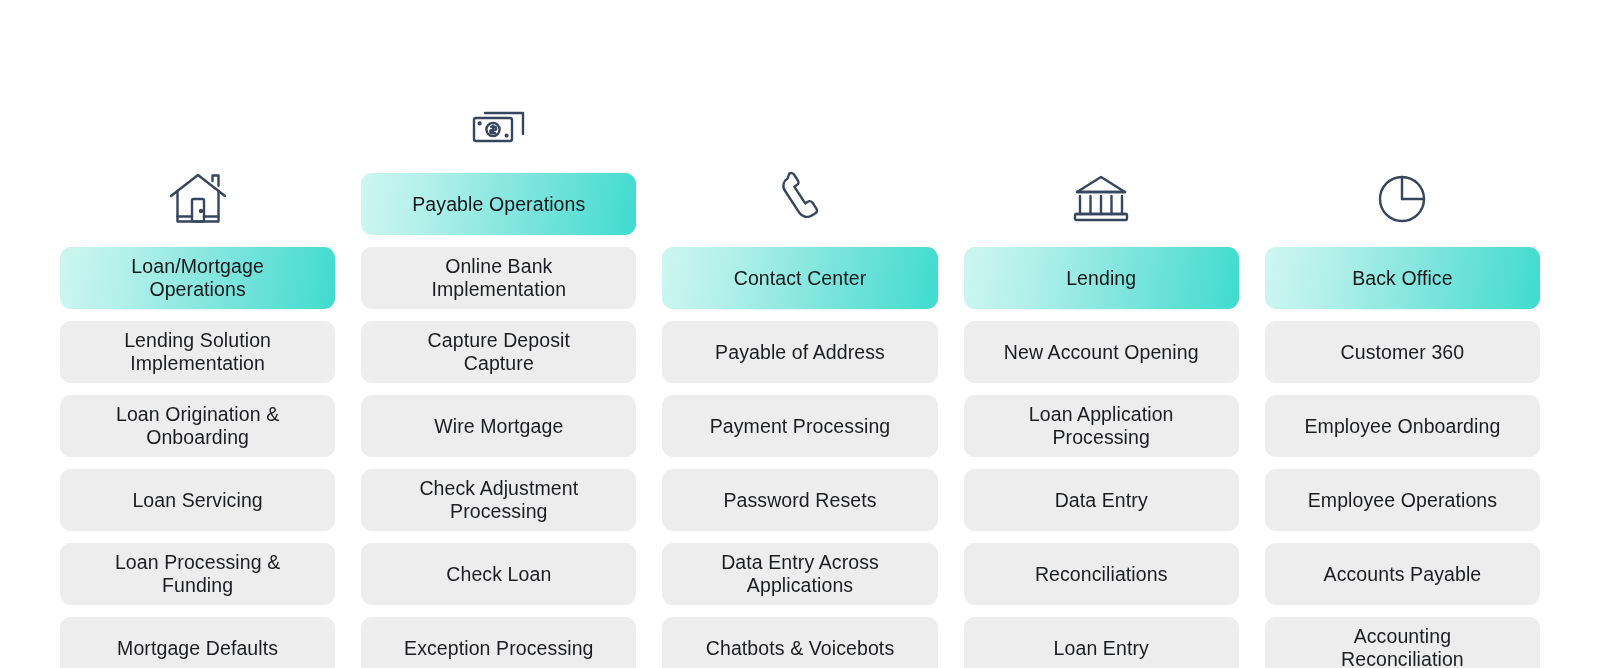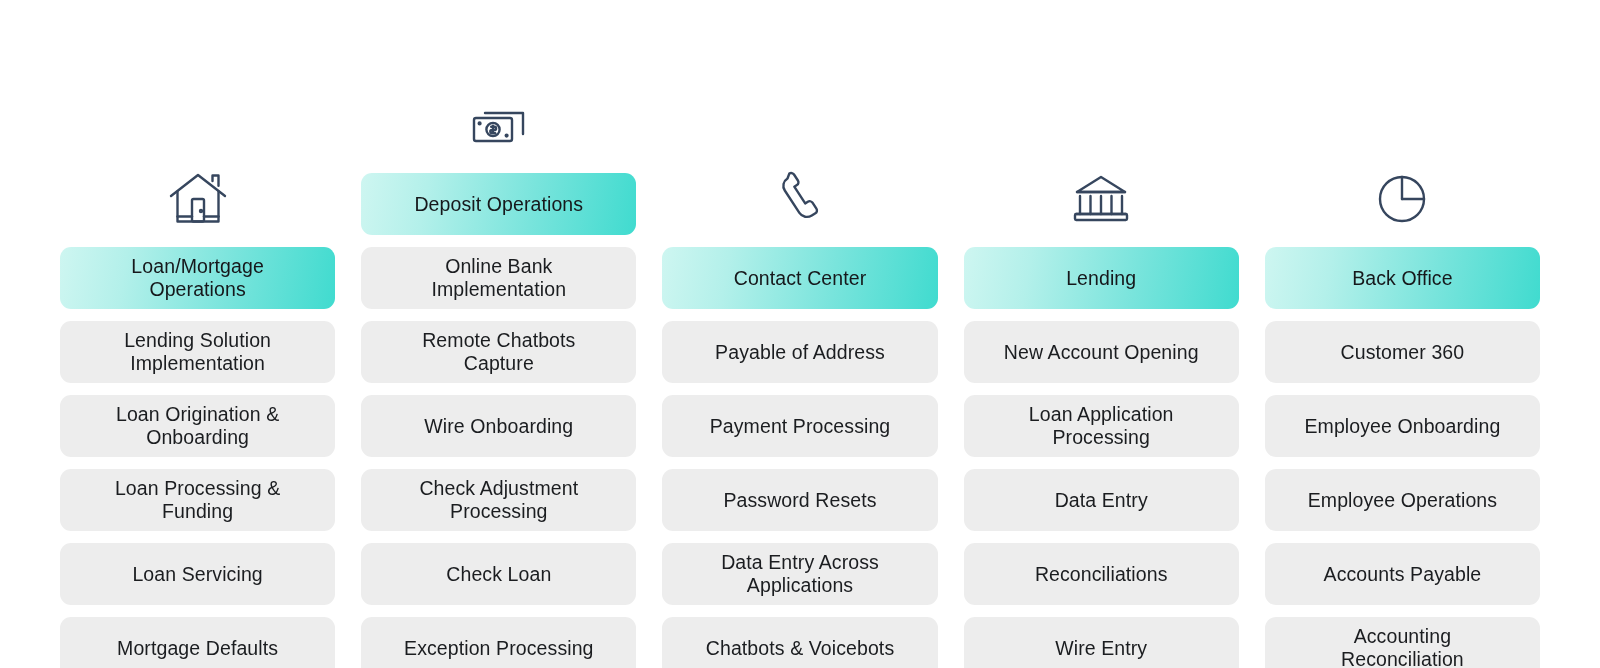--- a/index.html
+++ b/index.html
@@ -107,55 +107,55 @@
     </div>
     <div class="item-pill">
         <span class="pill-text">Lending Solution
 Implementation</span>
       </div>
     <div class="item-pill">
         <span class="pill-text">Loan Origination &amp;
 Onboarding</span>
       </div>
     <div class="item-pill">
+        <span class="pill-text">Loan Servicing</span>
+      </div>
+    <div class="item-pill">
         <span class="pill-text">Loan Processing &amp;
 Funding</span>
-      </div>
-    <div class="item-pill">
-        <span class="pill-text">Loan Servicing</span>
       </div>
     <div class="item-pill">
         <span class="pill-text">Mortgage Defaults</span>
       </div>
   </div>
 
   <div class="column">
     <div class="icon-slot">
       <svg width="62" height="58" viewBox="0 0 62 58" fill="none" stroke="#36465E" stroke-width="2.4" stroke-linecap="round" stroke-linejoin="round">
         <path d="M17 17 H55 V38"></path>
         <rect x="6" y="22" width="38" height="23" rx="2"></rect>
         <circle cx="25" cy="33.5" r="6.6"></circle>
         <path d="M25 29.6 V37.4 M23.2 30.8 h3.3 a1.6 1.6 0 0 1 0 3.2 h-2.6 a1.6 1.6 0 0 0 0 3.2 h3.3"></path>
         <circle cx="11.6" cy="27.4" r="0.9" fill="#36465E"></circle>
         <circle cx="38.6" cy="39.6" r="0.9" fill="#36465E"></circle>
       </svg>
     </div>
     <div class="header-pill">
-      <span class="pill-text">Deposit Operations</span>
+      <span class="pill-text">Payable Operations</span>
     </div>
     <div class="item-pill">
         <span class="pill-text">Online Bank
 Implementation</span>
       </div>
     <div class="item-pill">
-        <span class="pill-text">Remote Chatbots
+        <span class="pill-text">Capture Deposit
 Capture</span>
       </div>
     <div class="item-pill">
-        <span class="pill-text">Wire Onboarding</span>
+        <span class="pill-text">Wire Mortgage</span>
       </div>
     <div class="item-pill">
         <span class="pill-text">Check Adjustment
 Processing</span>
       </div>
     <div class="item-pill">
         <span class="pill-text">Check Loan</span>
       </div>
     <div class="item-pill">
         <span class="pill-text">Exception Processing</span>
@@ -209,21 +209,21 @@
         <span class="pill-text">Loan Application
 Processing</span>
       </div>
     <div class="item-pill">
         <span class="pill-text">Data Entry</span>
       </div>
     <div class="item-pill">
         <span class="pill-text">Reconciliations</span>
       </div>
     <div class="item-pill">
-        <span class="pill-text">Wire Entry</span>
+        <span class="pill-text">Loan Entry</span>
       </div>
   </div>
 
   <div class="column">
     <div class="icon-slot">
       <svg width="62" height="58" viewBox="0 0 62 58" fill="none" stroke="#36465E" stroke-width="2.4" stroke-linecap="round" stroke-linejoin="round">
         <circle cx="31" cy="29" r="22"></circle>
         <path d="M31 29 V7"></path>
         <path d="M31 29 H53"></path>
       </svg>

